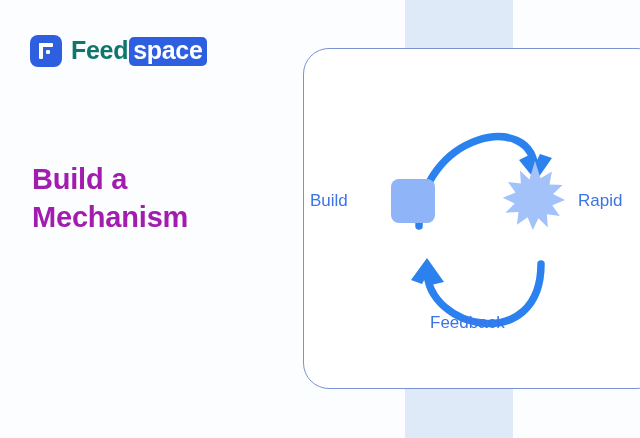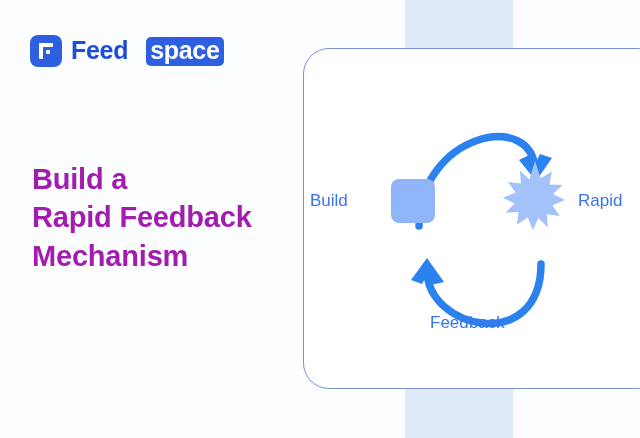--- a/index.html
+++ b/index.html
@@ -80,28 +80,28 @@
   .logo-word {
     margin-left: 9px;
     display: flex;
     align-items: baseline;
     font-weight: bold;
     font-size: 25px;
     letter-spacing: -0.3px;
     line-height: 1;
   }
   .logo-feed {
-    color: #1d4ed8;
+    color: #0f766e;
   }
   .logo-space {
     color: #ffffff;
     background: #2d5fe0;
     border-radius: 5px;
     padding: 1px 4px 3px 4px;
-    margin-left: 18px;
+    margin-left: 1px;
   }
 
   
   .headline {
     position: absolute;
     left: 32px;
     top: 160px;
     width: 250px;
     color: #a21caf;
     font-size: 29px;
@@ -163,21 +163,20 @@
       <span class="gl-dot"></span>
     </div>
     <div class="logo-word">
       <span class="logo-feed">Feed</span>
       <span class="logo-space">space</span>
     </div>
   </div>
 
   <div class="headline">
     <span class="ln">Build a</span>
-    <span class="ln">Rapid Feedback</span>
     <span class="ln">Mechanism</span>
   </div>
 
   <div class="card"></div>
 
   <div class="diagram">
     <svg width="360" height="341" viewBox="0 0 360 341" xmlns="http://www.w3.org/2000/svg">
 
       <g>
         <path d="M 116 178 C 116 86, 232 60, 232 124" fill="none" stroke="#2b82ef" stroke-width="7.5" stroke-linecap="round"></path>

